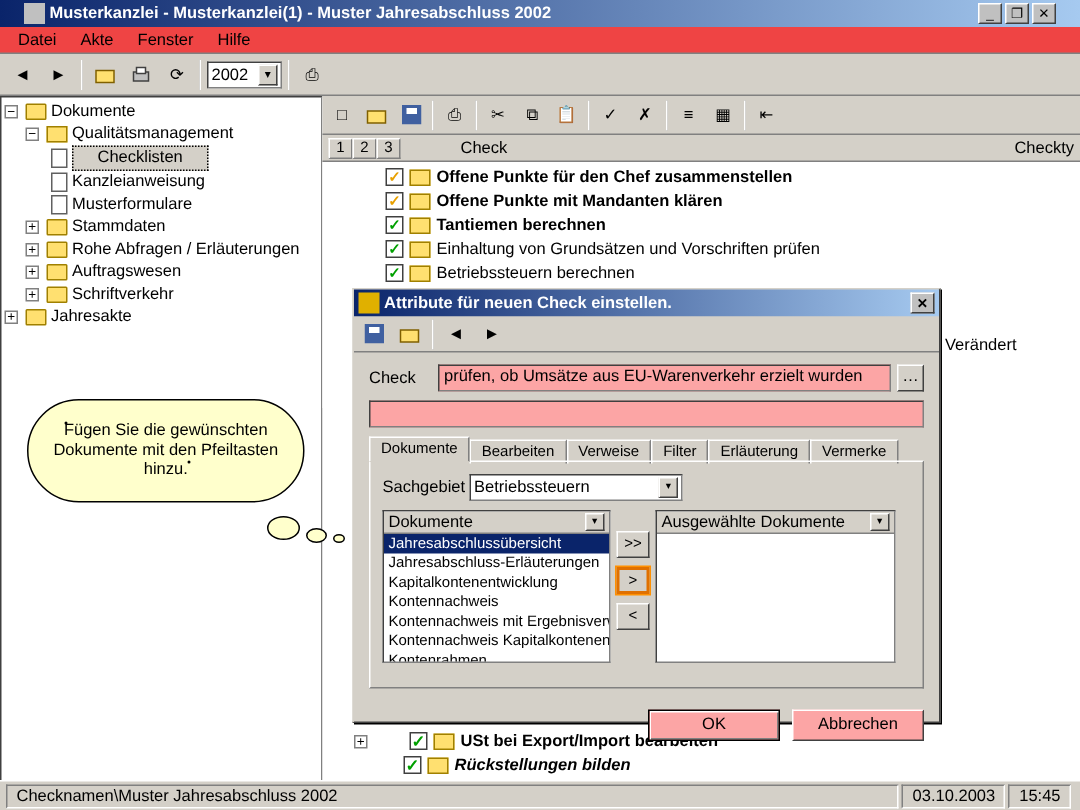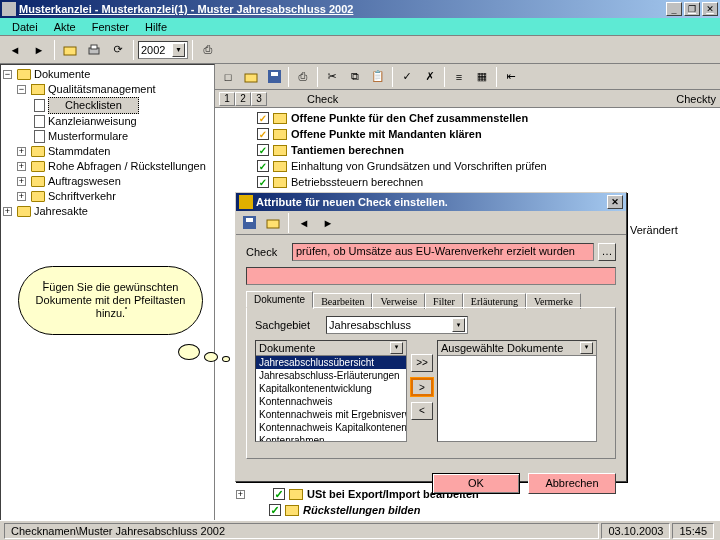--- a/index.html
+++ b/index.html
@@ -1,21 +1,21 @@
 <!DOCTYPE html>
 <html><head>
 <meta charset="utf-8">
 <style>
   * { box-sizing: border-box; margin: 0; padding: 0; font-family: "Tahoma", "MS Sans Serif", sans-serif; font-size: 11px; }
   body { background: #fff; width: 720px; height: 540px; overflow: hidden; position: relative; }
-  .titlebar { background: linear-gradient(to right, #0a246a, #a6caf0); color: #fff; height: 18px; display: flex; align-items: center; padding: 1px 2px; text-decoration: underline; }
+  .titlebar { background: linear-gradient(to right, #0a246a, #a6caf0); color: #fff; height: 18px; display: flex; align-items: center; padding: 1px 16px; }
   .titlebar .app-icon { width: 14px; height: 14px; background:#c0c0c0; margin-right: 3px; display:inline-block; }
   .titlebar .title { flex: 1; font-weight: bold; }
   .win-btn { width: 16px; height: 14px; background: #c0c0c0; border: 1px solid #fff; border-right-color:#404040; border-bottom-color:#404040; margin-left: 2px; text-align:center; line-height:12px; font-size:9px; color:#000;}
-  .menubar { background: #5eead4; height: 18px; display: flex; align-items: center; padding: 0 4px; border-bottom:1px solid #808080; }
+  .menubar { background: #ef4444; height: 18px; display: flex; align-items: center; padding: 0 4px; border-bottom:1px solid #808080; }
   .menubar span { padding: 2px 8px; }
   .toolbar { background: #d4d0c8; height: 28px; display: flex; align-items: center; padding: 2px 4px; gap: 2px; border-bottom:1px solid #808080;}
   .tbtn { width: 22px; height: 22px; background:#d4d0c8; border:1px solid #d4d0c8; display:flex;align-items:center;justify-content:center;}
   .tbtn svg, .tbtn span { display:block; }
   .sep { width:1px; height:20px; background:#808080; border-right:1px solid #fff; margin:0 2px;}
   .year-combo { width:50px; height:18px; background:#fff; border:1px solid #808080; border-top-color:#404040; border-left-color:#404040; display:flex; align-items:center; padding:0 2px;}
   .year-combo .dd { margin-left:auto; width:13px; height:14px; background:#d4d0c8; border:1px solid #fff; border-right-color:#404040; border-bottom-color:#404040; text-align:center; font-size:8px; line-height:12px;}
   .workspace { display:flex; height: 470px; background:#fff; }
   .tree-pane { width:215px; background:#fff; border:1px solid #808080; border-top-color:#404040; border-left-color:#404040; margin:0; overflow:hidden; font-size:11px; position:relative;}
   .tree { padding:2px; }
@@ -48,23 +48,23 @@
   .dialog .dtitle .x { margin-left:auto; }
   .d-toolbar { height:24px; background:#d4d0c8; border-bottom:1px solid #808080; display:flex; align-items:center; padding:2px; gap:2px;}
   .d-body { padding:8px 10px; }
   .field-row { display:flex; align-items:center; gap:4px; margin-bottom:6px;}
   .field-row label { width:42px;}
   .inp { flex:1; height:18px; background:#fca5a5; border:1px solid #808080; border-top-color:#404040; border-left-color:#404040; padding:1px 3px;}
   .dot-btn { width:18px; height:18px; background:#d4d0c8; border:1px solid #fff; border-right-color:#404040; border-bottom-color:#404040; text-align:center; line-height:14px;}
   .tabs { display:flex; margin-top:6px; }
   .tab { padding:2px 7px; background:#d4d0c8; border:1px solid #fff; border-right-color:#808080; border-bottom:none; font-size:10px; position:relative;}
   .tab.active { background:#d4d0c8; z-index:2; border-bottom:1px solid #d4d0c8; margin-bottom:-1px; top:0;}
-  .tab:not(.active){ top:2px;font-family:Liberation Serif, serif; }
+  .tab:not(.active){ top:2px; }
   .tab-body { border:1px solid #fff; border-right-color:#808080; border-bottom-color:#808080; border-top-color:#fff; padding:8px; height:152px; position:relative;}
-  .sach-row { display:flex; align-items:center; gap:16px; margin-bottom:6px;}
+  .sach-row { display:flex; align-items:center; gap:3px; margin-bottom:6px;}
   .combo { height:18px; background:#fff; border:1px solid #808080; border-top-color:#404040; border-left-color:#404040; display:flex; align-items:center; padding:0 2px;}
   .combo .dd { margin-left:auto; width:13px; height:14px; background:#d4d0c8; border:1px solid #fff; border-right-color:#404040; border-bottom-color:#404040; text-align:center; font-size:7px; line-height:12px;}
   .lists-row { display:flex; gap:4px; }
   .listbox { width:152px; height:102px; background:#fff; border:1px solid #808080; border-top-color:#404040; border-left-color:#404040; overflow:hidden;}
   .listbox .hd { background:#d4d0c8; border-bottom:1px solid #808080; padding:1px 3px; font-size:10px; display:flex;}
   .listbox .hd .dd { margin-left:auto; width:13px; height:12px; background:#d4d0c8; border:1px solid #fff; border-right-color:#404040; border-bottom-color:#404040; font-size:7px; text-align:center;}
   .listbox .li { padding:1px 3px; font-size:10px; white-space:nowrap; overflow:hidden;}
   .listbox .li.sel { background:#0a246a; color:#fff;}
   .move-btns { display:flex; flex-direction:column; gap:6px; padding-top:14px;}
   .move-btns .b { width:22px; height:18px; background:#d4d0c8; border:1px solid #fff; border-right-color:#404040; border-bottom-color:#404040; text-align:center; line-height:15px; font-size:10px;}
@@ -165,21 +165,21 @@
           <span>Musterformulare</span>
         </div>
       <div class="lv1">
           <span class="exp">+</span>
           <span class="folder y"></span>
           <span>Stammdaten</span>
         </div>
       <div class="lv1">
           <span class="exp">+</span>
           <span class="folder y"></span>
-          <span>Rohe Abfragen / Rückstellungen</span>
+          <span>Rohe Abfragen / Erläuterungen</span>
         </div>
       <div class="lv1">
           <span class="exp">+</span>
           <span class="folder y"></span>
           <span>Auftragswesen</span>
         </div>
       <div class="lv1">
           <span class="exp">+</span>
           <span class="folder y"></span>
           <span>Schriftverkehr</span>
@@ -340,21 +340,21 @@
       <div class="tab">Bearbeiten</div>
       <div class="tab">Verweise</div>
       <div class="tab">Filter</div>
       <div class="tab">Erläuterung</div>
       <div class="tab">Vermerke</div>
     </div>
     <div class="tab-body">
       <div class="sach-row">
         <label>Sachgebiet</label>
         <div class="combo" style="width:142px;">
-          <span>Jahresabschluss</span>
+          <span>Betriebssteuern</span>
           <span class="dd">▾</span>
         </div>
       </div>
       <div class="lists-row">
         <div class="listbox">
           <div class="hd">
               <span>Dokumente</span>
               <span class="dd">▾</span>
             </div>
           <div id="doclist">

